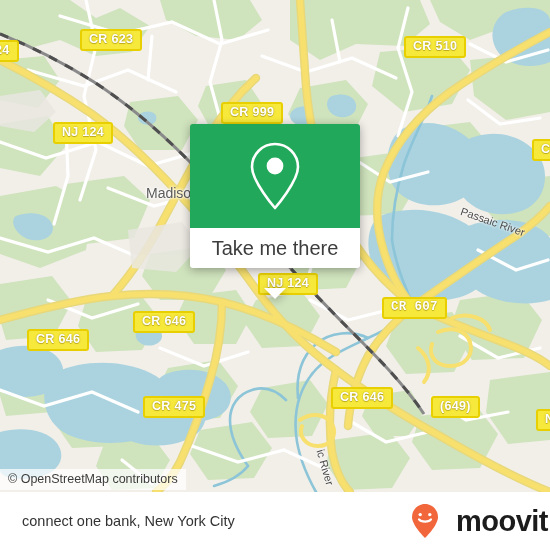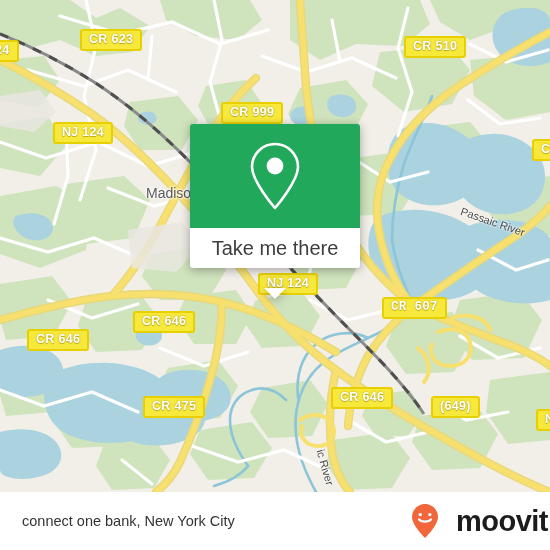--- a/index.html
+++ b/index.html
@@ -284,20 +284,21 @@
                    C52,14.3 41.7,4 29,4 Z" fill="none" stroke="#ffffff" stroke-width="2.6" stroke-linejoin="round"></path>
           <circle cx="29" cy="26" r="8.4" fill="#ffffff"></circle>
         </svg>
       </div>
       <div class="bottom">
         <span class="btn-label">Take me there</span>
       </div>
       <div class="tail"></div>
     </div>
 
+    <div id="attrib">© OpenStreetMap contributors</div>
   </div>
 
   <div id="footer">
     <span class="caption">connect one bank, New York City</span>
     <div id="brand">
       <svg width="30" height="36" viewBox="0 0 30 36">
         <path d="M15,1 C7.8,1 2,6.8 2,14 C2,22.5 15,35 15,35 C15,35 28,22.5 28,14
                  C28,6.8 22.2,1 15,1 Z" fill="#f2663c"></path>
         <circle cx="10.2" cy="11.6" r="1.7" fill="#ffffff"></circle>
         <circle cx="19.8" cy="11.6" r="1.7" fill="#ffffff"></circle>

